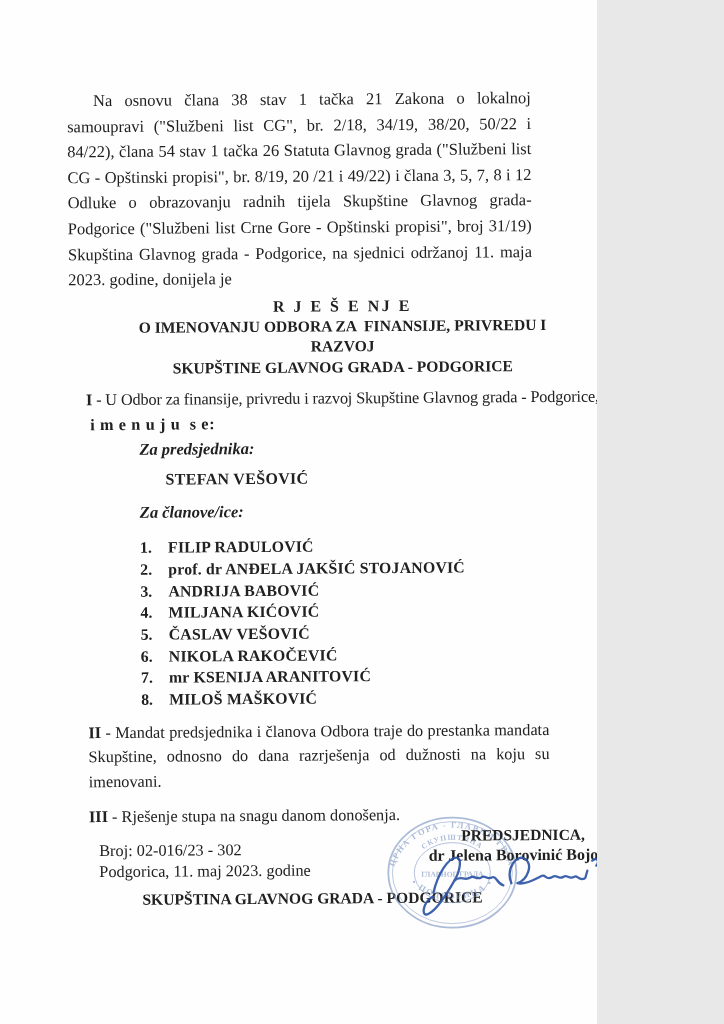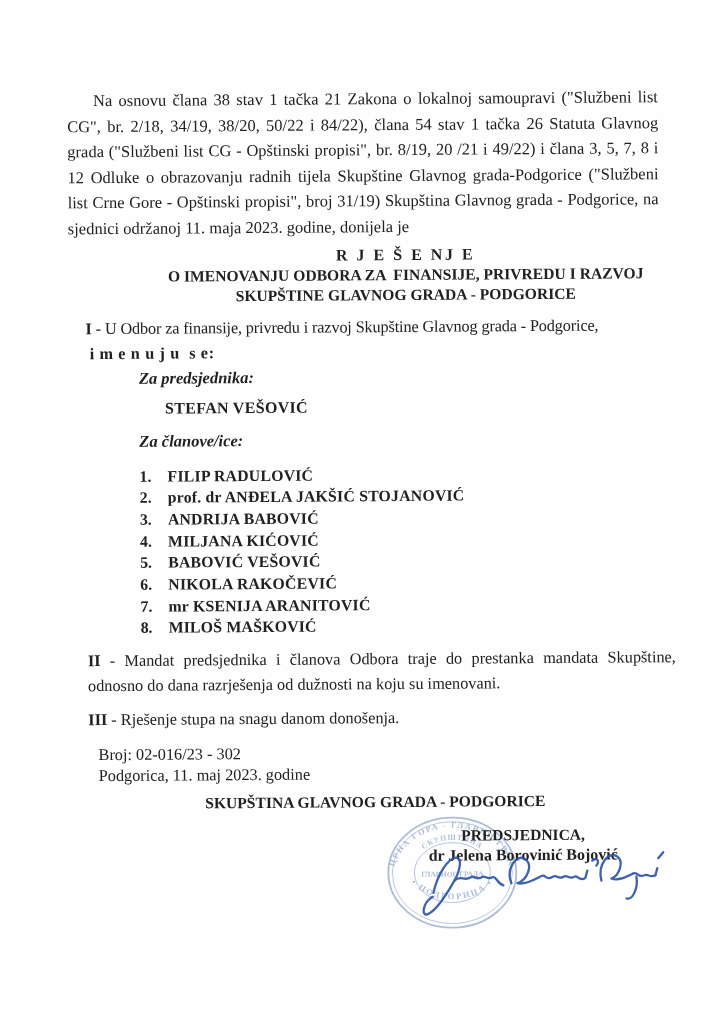--- a/index.html
+++ b/index.html
@@ -3,21 +3,21 @@
 <meta charset="utf-8">
 <style>
   html, body { margin: 0; padding: 0; }
   body {
     width: 724px; height: 1024px;
     background: #e8e8e8;
     font-family: "Liberation Serif", "DejaVu Serif", serif;
   }
   .page {
     position: relative;
-    width: 724px; height: 1024px;
+    width: 597px; height: 1024px;
     background: var(--paper, #fefefe);
     overflow: hidden;
     color: var(--ink, #212121);
   }
   .content {
     position: absolute; inset: 0;
     padding: 88px 66px 0 67px;
     transform: rotate(-0.4deg);
     transform-origin: 110px 110px;
   }
@@ -108,21 +108,21 @@
 
     <p class="chair-name">STEFAN VEŠOVIĆ</p>
 
     <p class="role role-2">Za članove/ice:</p>
 
     <div class="members">
         <div class="member-row"><span class="member-num">1.</span><span class="member-name">FILIP RADULOVIĆ</span></div>
         <div class="member-row"><span class="member-num">2.</span><span class="member-name">prof. dr ANĐELA JAKŠIĆ STOJANOVIĆ</span></div>
         <div class="member-row"><span class="member-num">3.</span><span class="member-name">ANDRIJA BABOVIĆ</span></div>
         <div class="member-row"><span class="member-num">4.</span><span class="member-name">MILJANA KIĆOVIĆ</span></div>
-        <div class="member-row"><span class="member-num">5.</span><span class="member-name">BABOVIĆ VEŠOVIĆ</span></div>
+        <div class="member-row"><span class="member-num">5.</span><span class="member-name">ČASLAV VEŠOVIĆ</span></div>
         <div class="member-row"><span class="member-num">6.</span><span class="member-name">NIKOLA RAKOČEVIĆ</span></div>
         <div class="member-row"><span class="member-num">7.</span><span class="member-name">mr KSENIJA ARANITOVIĆ</span></div>
         <div class="member-row"><span class="member-num">8.</span><span class="member-name">MILOŠ MAŠKOVIĆ</span></div>
       </div>
 
     <p class="sec sec2"><span class="b">II - </span><span>Mandat predsjednika i članova Odbora traje do prestanka mandata Skupštine, odnosno do dana razrješenja od dužnosti na koju su imenovani.</span></p>
 
     <p class="sec sec3"><span class="b">III - </span><span>Rješenje stupa na snagu danom donošenja.</span></p>
 
     <div class="refblock">

